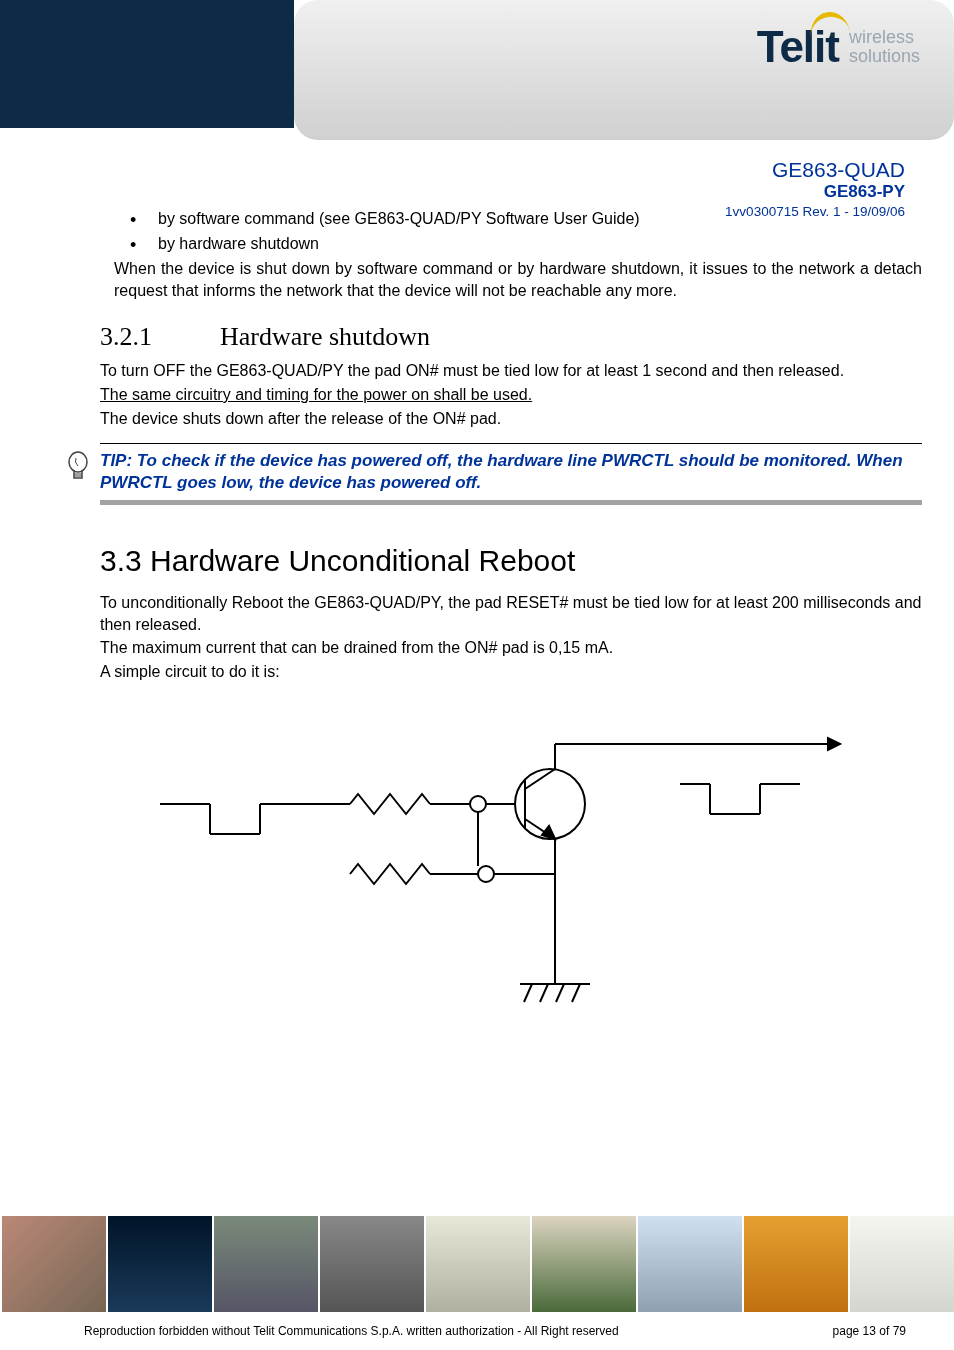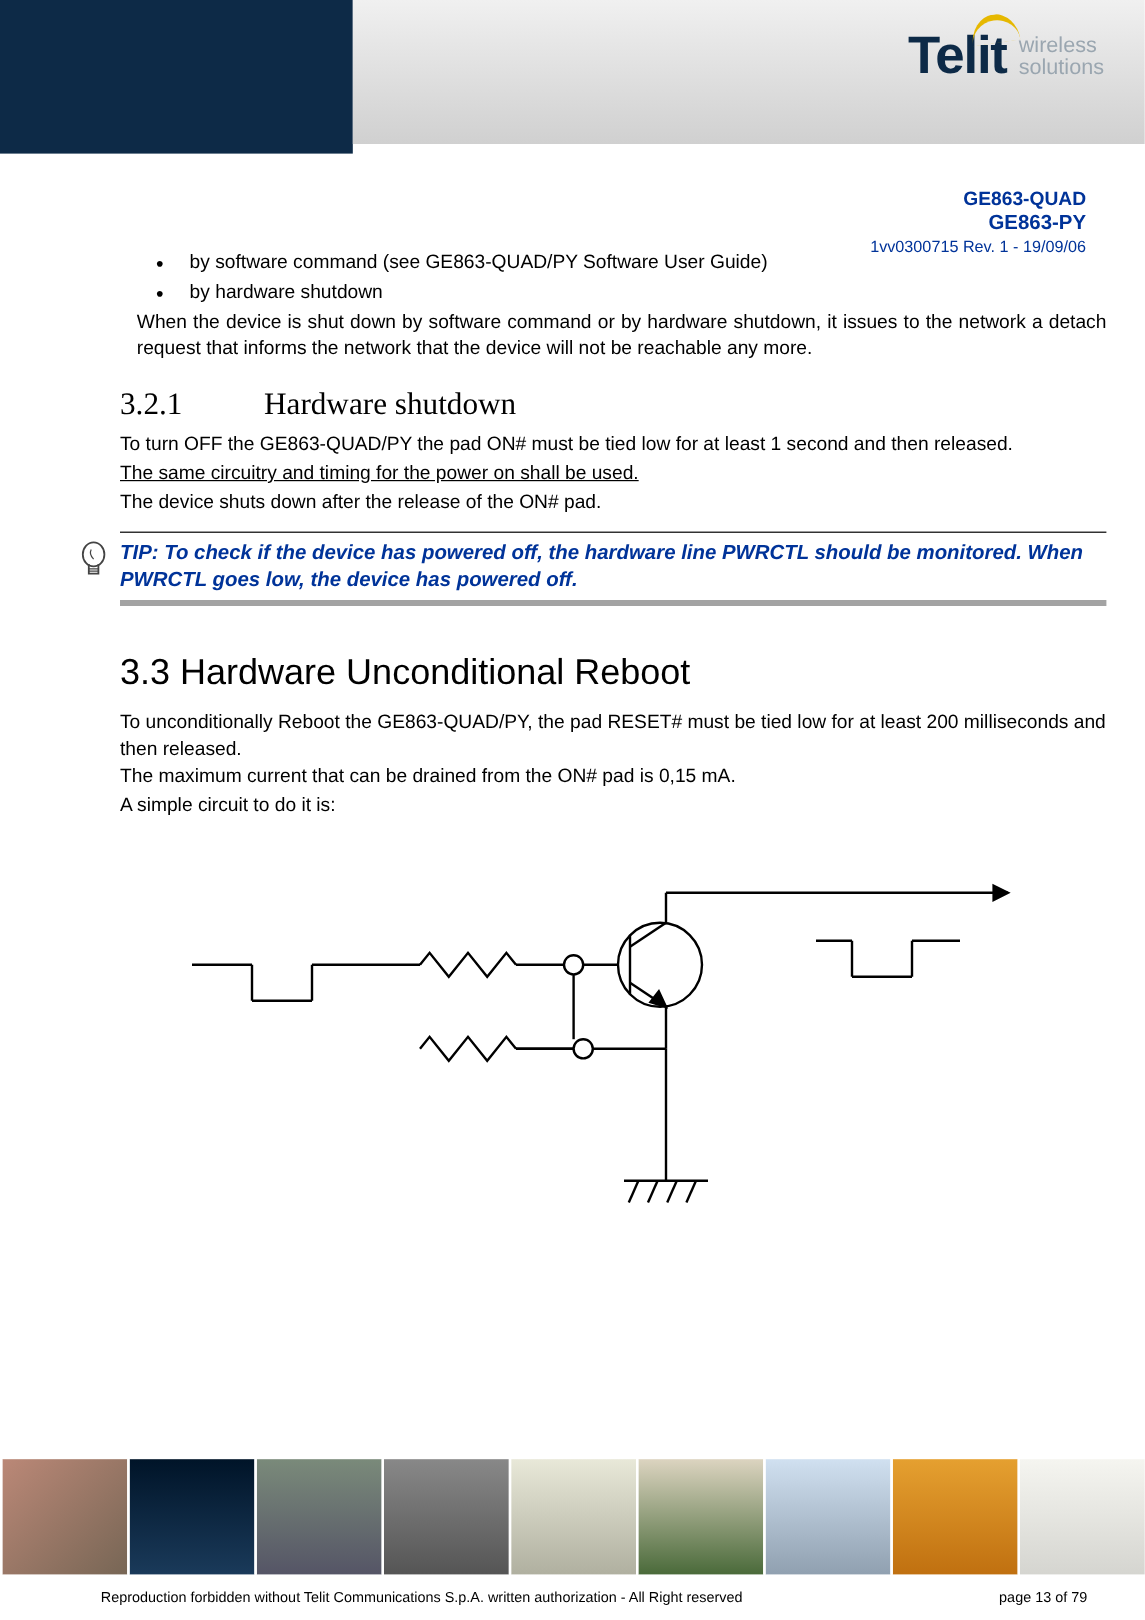--- a/index.html
+++ b/index.html
@@ -17,23 +17,24 @@
     height: 128px;
     display: flex;
   }
   .top-left-dark {
     width: 294px;
     height: 128px;
     background: #0d2a47;
   }
   .top-right-grey {
     flex: 1;
-    height: 120px;
+    height: 140px;
     background: linear-gradient(to bottom, #f0f0f0, #d0d0d0);
     position: relative;
+    border-radius: 24px;
   }
   .logo {
     position: absolute;
     right: 34px;
     top: 22px;
     display: flex;
     align-items: center;
   }
   .logo-telit {
     font-size: 44px;
@@ -58,21 +59,21 @@
     font-size: 18px;
     color: #9aa6b0;
     line-height: 1.05;
   }
   .doc-header-info {
     position: absolute;
     right: 49px;
     top: 158px;
     text-align: right;
   }
-  .doc-header-info .l1 { color: #003399; font-weight: bold; font-size: 16px; }
+  .doc-header-info .l1 { color: #003399; font-weight: normal; font-size: 21px; }
   .doc-header-info .l2 { color: #003399; font-weight: bold; font-size: 17px; }
   .doc-header-info .l3 { color: #003399; font-size: 13.5px; margin-top: 2px; }
   .content {
     position: absolute;
     left: 100px;
     top: 208px;
     width: 822px;
     font-size: 16px;
     line-height: 1.35;
   }

